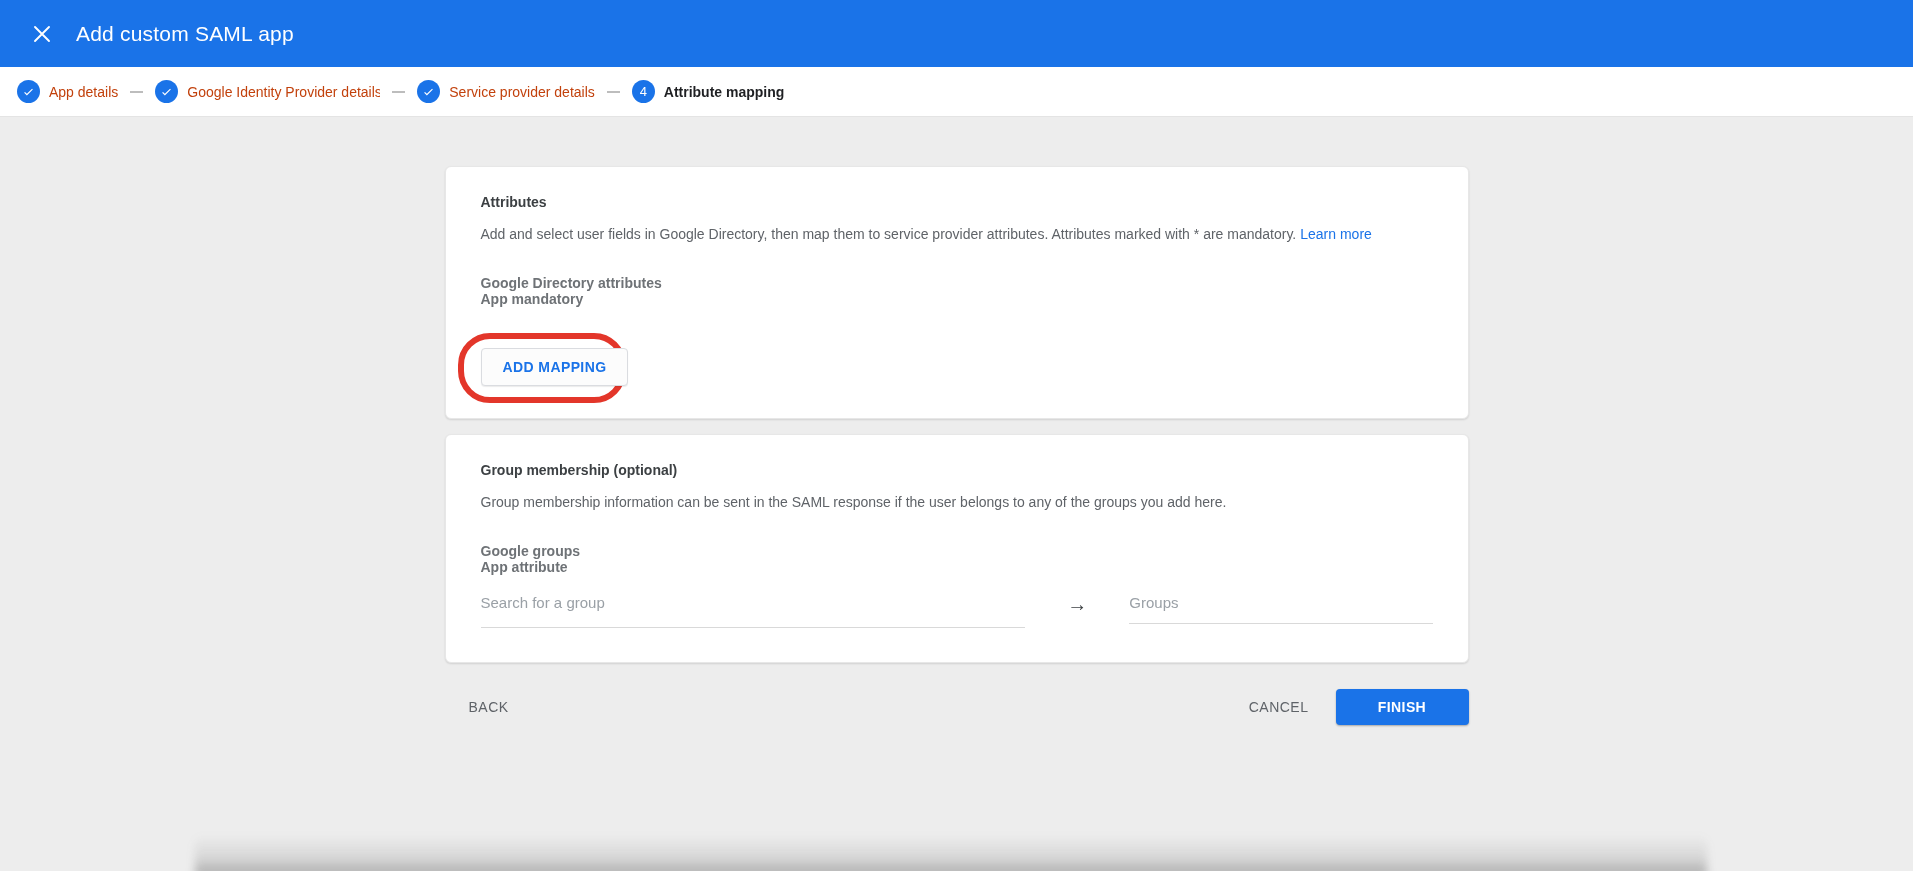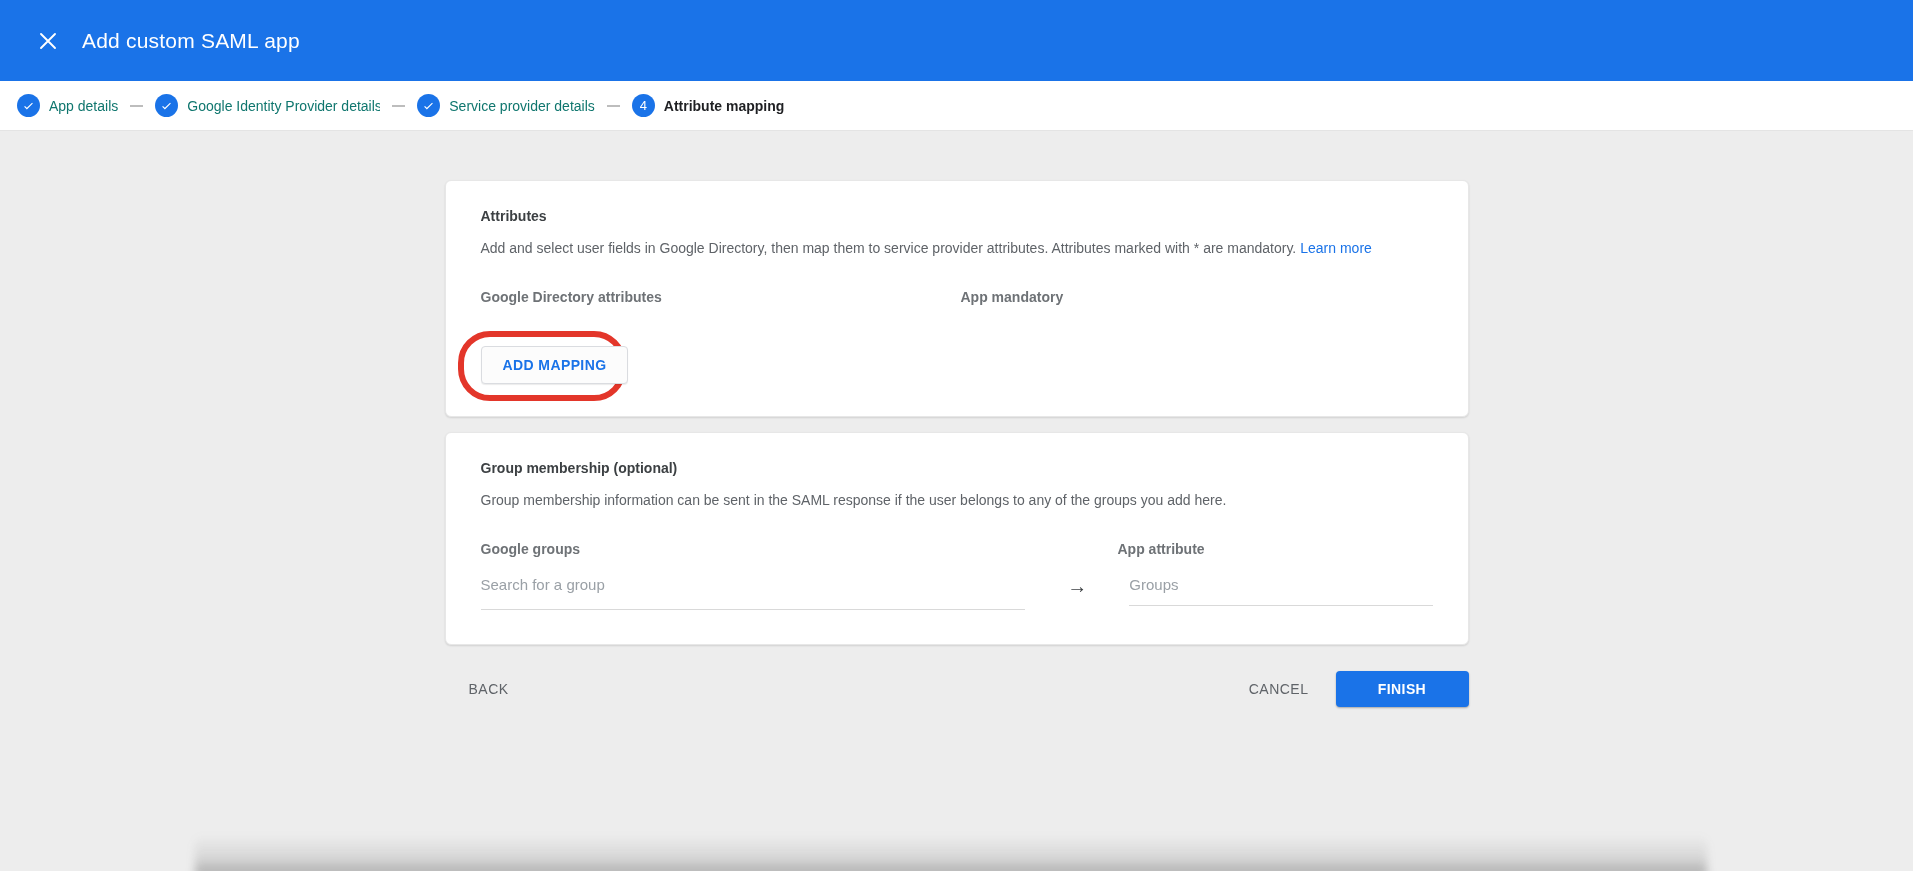--- a/index.html
+++ b/index.html
@@ -4,63 +4,63 @@
 <style>
   * { margin:0; padding:0; box-sizing:border-box; }
   html,body { width:1913px; height:871px; overflow:hidden; }
   body {
     font-family:"Liberation Sans", sans-serif;
     background:#ededed;
     position:relative;
   }
   
   .header {
-    height:81px; background:#1a73e8;
-    display:flex; align-items:center; padding-left:30px;
+    height:67px; background:#1a73e8;
+    display:flex; align-items:center; padding-left:24px;
   }
   .close-btn {
     width:36px; height:36px; display:flex; align-items:center; justify-content:center;
     cursor:pointer; background:none; border:none;
   }
   .header-title {
     color:#ffffff; font-size:21px; font-weight:400; letter-spacing:0.2px; margin-left:16px;
   }
   
   .stepper {
     height:50px; background:#ffffff; border-bottom:1px solid #e4e4e4;
     display:flex; align-items:center; padding-left:17px;
   }
   .step { display:flex; align-items:center; cursor:pointer; }
   .step-circle {
     width:23px; height:23px; border-radius:50%; background:#1a73e8; flex:0 0 auto;
     display:flex; align-items:center; justify-content:center;
     color:#fff; font-size:13px; font-weight:500;
   }
   .step-label {
-    margin-left:9px; font-size:14px; color:#0f766e; white-space:nowrap;
+    margin-left:9px; font-size:14px; color:#c2410c; white-space:nowrap;
   }
   .step-label.truncated { max-width:193px; overflow:hidden; }
   .step.active .step-label { font-weight:700; color:#1f2023; }
   .step-sep {
     width:13px; height:2px; background:#bdbdbd; margin:0 12px; flex:0 0 auto;
   }
   
   .content { width:1024px; margin:0 auto; }
   .card {
     background:#ffffff; border-radius:6px;
     border:1px solid #e7e7e7;
     box-shadow:0 1px 2px rgba(0,0,0,0.12);
     padding:27px 35px 32px 35px;
   }
   .card-1 { margin-top:49px; }
   .card-2 { margin-top:15px; padding-bottom:34px; }
   .card-title { font-size:14px; font-weight:600; color:#3c4043; }
   .card-desc { margin-top:15px; font-size:14px; color:#5f6368; line-height:18px; }
   .learn-more { color:#1a73e8; text-decoration:none; cursor:pointer; margin-left:4px; }
-  .col-headers { display:flex; margin-top:32px; }
+  .col-headers { display:flex; margin-top:32px;flex-direction:column; }
   .col-head { font-size:14px; font-weight:700; color:#6e7276; }
   .col-left-1 { width:480px; }
   .col-left-2 { width:637px; }
   
   .mapping-zone { position:relative; margin-top:41px; height:38px; }
   .add-mapping-btn {
     position:relative; z-index:2;
     height:38px; padding:0 21px;
     background:#fcfcfc; border:1px solid #dadce0; border-radius:4px;
     color:#1a73e8; font-family:"Liberation Sans",sans-serif;

